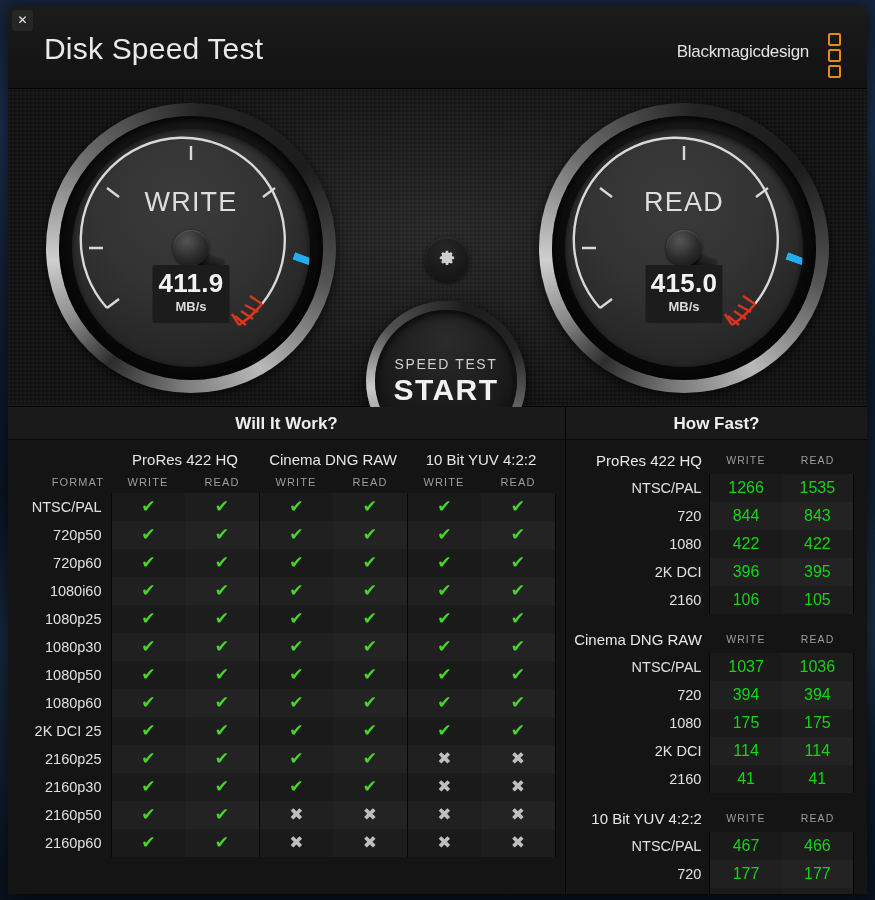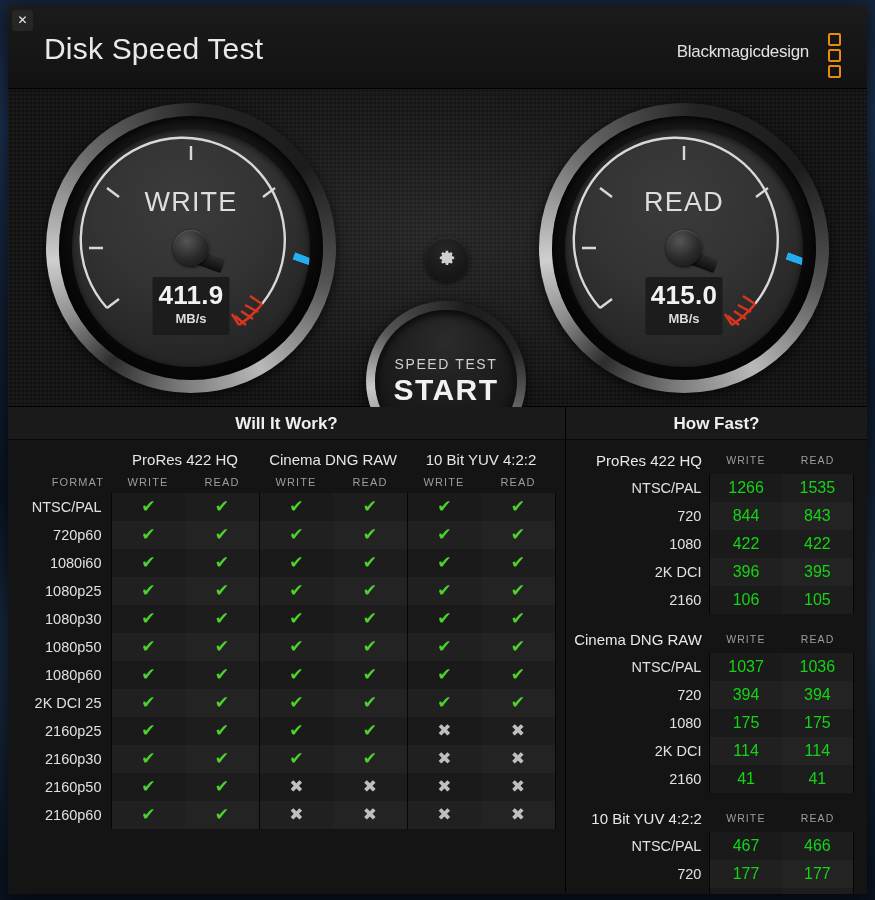--- a/index.html
+++ b/index.html
@@ -167,21 +167,21 @@
     left: 50%; top: 50%;
     width: 36px; height: 36px;
     margin: -18px 0 0 -18px;
     border-radius: 50%;
     background: radial-gradient(circle at 38% 30%, #555, #2a2a2a 55%, #121212 100%);
     box-shadow: 0 1px 3px rgba(0,0,0,.85), inset 0 1px 1px rgba(255,255,255,.14);
     z-index: 8;
   }
   .readout {
     position: absolute;
-    left: 50%; bottom: 32px;
+    left: 50%; bottom: 44px;
     transform: translateX(-50%);
     width: 77px;
     padding: 5px 0 9px;
     background: #1c1c1c;
     border-radius: 2px;
     text-align: center;
     z-index: 9;
   }
   .readout .val {
     font-size: 26px;
@@ -493,20 +493,30 @@
                 <td class="fmt-cell">NTSC/PAL</td>
                 <td class="mark-cell ok grp-start">✔</td>
                 <td class="mark-cell ok shade grp-end">✔</td>
                 <td class="mark-cell ok grp-start">✔</td>
                 <td class="mark-cell ok shade grp-end">✔</td>
                 <td class="mark-cell ok grp-start">✔</td>
                 <td class="mark-cell ok shade grp-end">✔</td>
                 <td></td>
               </tr>
               <tr>
+                <td class="fmt-cell">720p50</td>
+                <td class="mark-cell ok grp-start">✔</td>
+                <td class="mark-cell ok shade grp-end">✔</td>
+                <td class="mark-cell ok grp-start">✔</td>
+                <td class="mark-cell ok shade grp-end">✔</td>
+                <td class="mark-cell ok grp-start">✔</td>
+                <td class="mark-cell ok shade grp-end">✔</td>
+                <td></td>
+              </tr>
+              <tr>
                 <td class="fmt-cell">720p60</td>
                 <td class="mark-cell ok grp-start">✔</td>
                 <td class="mark-cell ok shade grp-end">✔</td>
                 <td class="mark-cell ok grp-start">✔</td>
                 <td class="mark-cell ok shade grp-end">✔</td>
                 <td class="mark-cell ok grp-start">✔</td>
                 <td class="mark-cell ok shade grp-end">✔</td>
                 <td></td>
               </tr>
               <tr>

